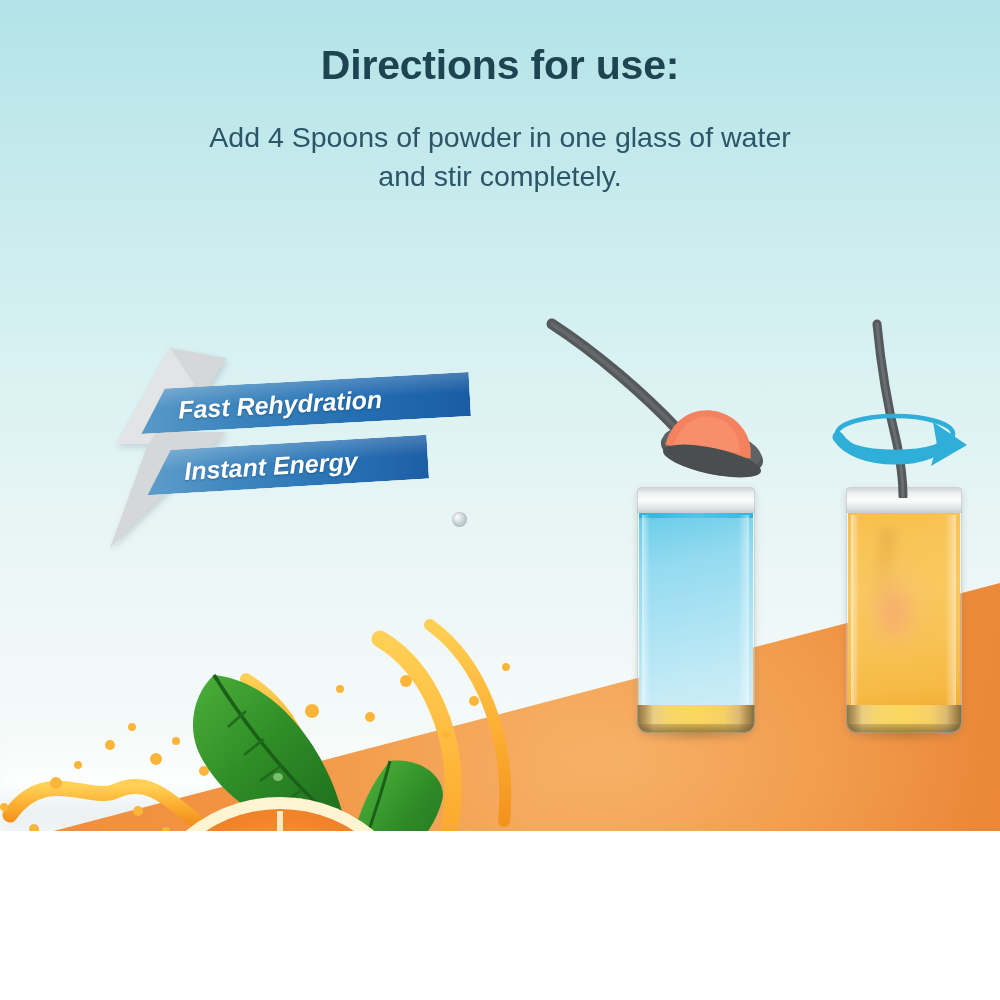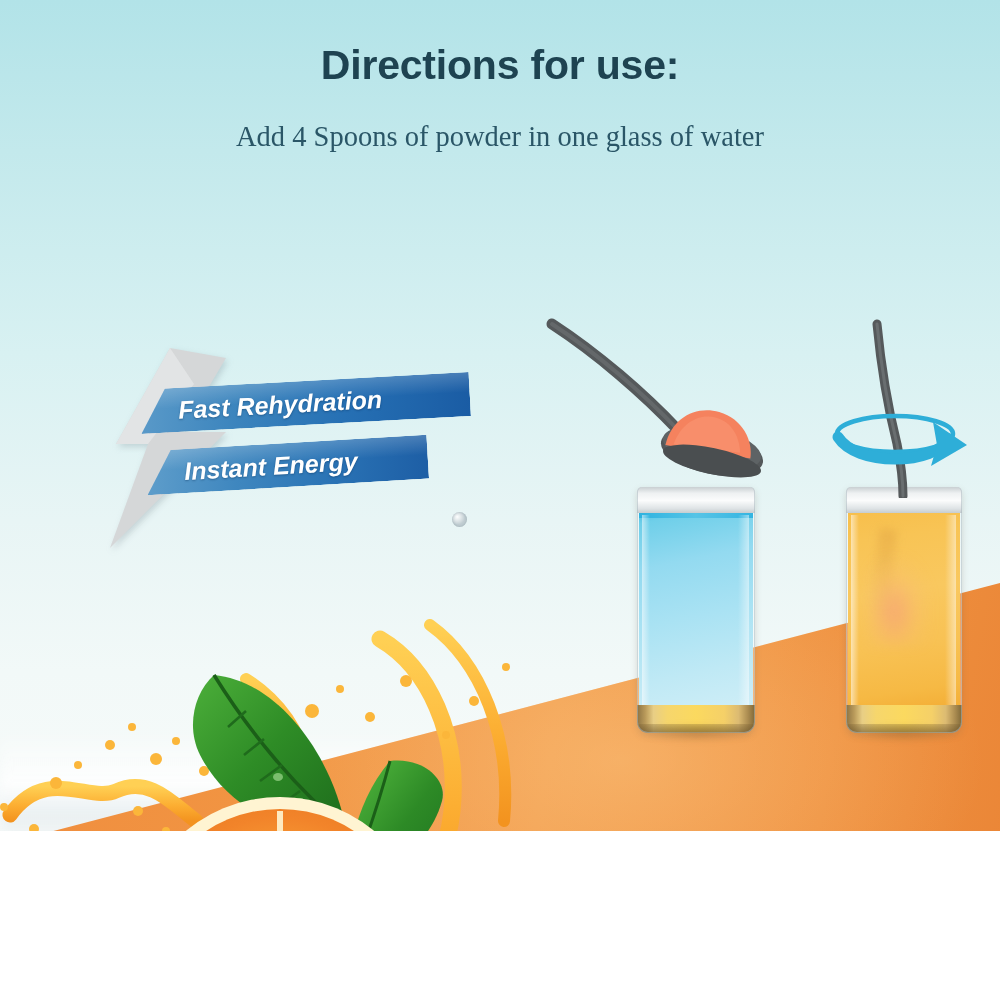--- a/index.html
+++ b/index.html
@@ -49,21 +49,21 @@
   .title {
     margin-top:42px;
     font-size:41px; font-weight:bold; letter-spacing:-.2px;
     color:#1e4351;
   }
   .subtitle {
     margin-top:29px;
     font-size:28.5px; font-weight:500; line-height:1.36;
     color:#2a5667;
   }
-  .subtitle .ln { display:block;font-family:Liberation Serif, serif; }
+  .subtitle .ln { display:block; }
 
   
   .ribbons { position:absolute; left:108px; top:348px; width:380px; height:210px; }
 
   .bolt {
     position:absolute; left:0; top:0; width:120px; height:200px;
     filter:drop-shadow(2px 3px 3px rgba(120,135,145,.30));
   }
 
   .ribbon {
@@ -187,20 +187,21 @@
 
   <div class="horizon"></div>
 
   <div class="orange-band"></div>
   <div class="orange-band-sheen"></div>
 
   <div class="heading-block">
     <div class="title">Directions for use:</div>
     <div class="subtitle">
       <span class="ln">Add 4 Spoons of powder in one glass of water</span>
+      <span class="ln">and stir completely.</span>
     </div>
   </div>
 
   <div class="ribbons">
 
     <svg class="bolt" viewBox="0 0 120 200">
       <polygon points="62,0 8,96 40,96 2,200 118,84 74,84 118,10 62,0" fill="#d5d7d8"></polygon>
       <polygon points="62,0 8,96 40,96 40,96 86,36 62,0" fill="#e2e4e5"></polygon>
     </svg>
 

